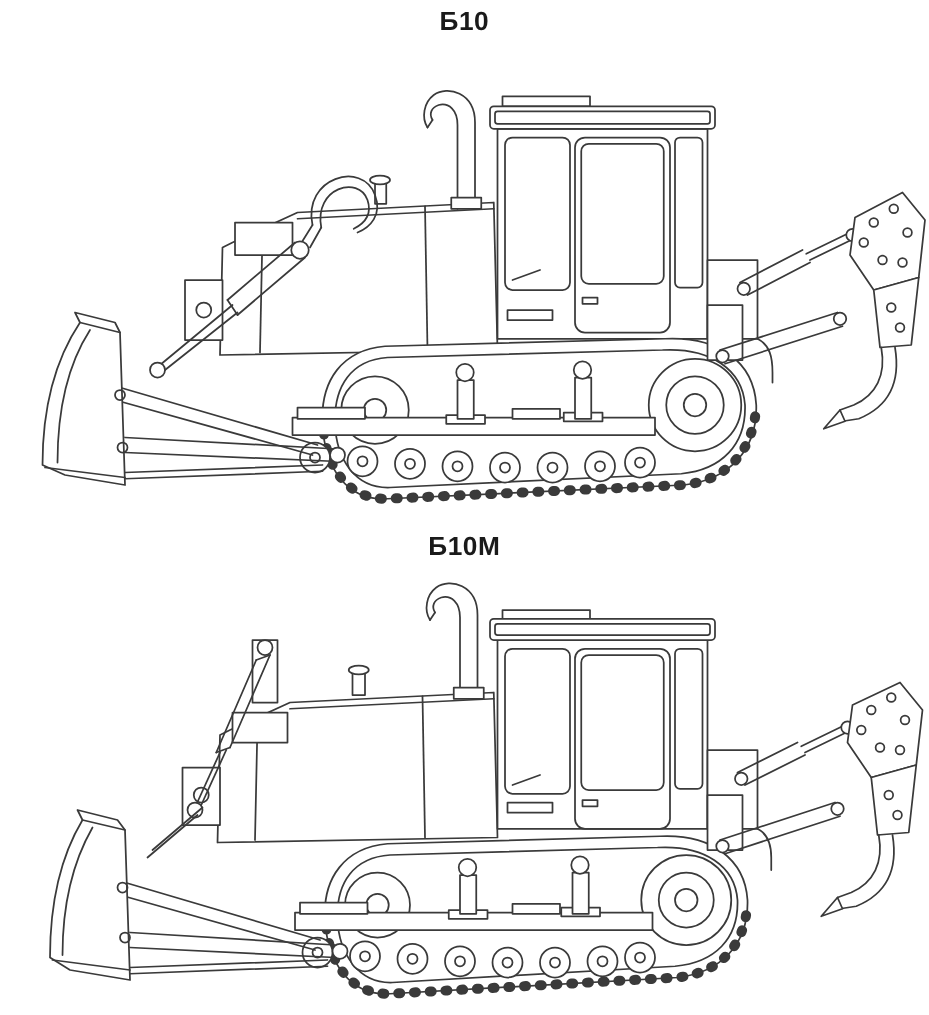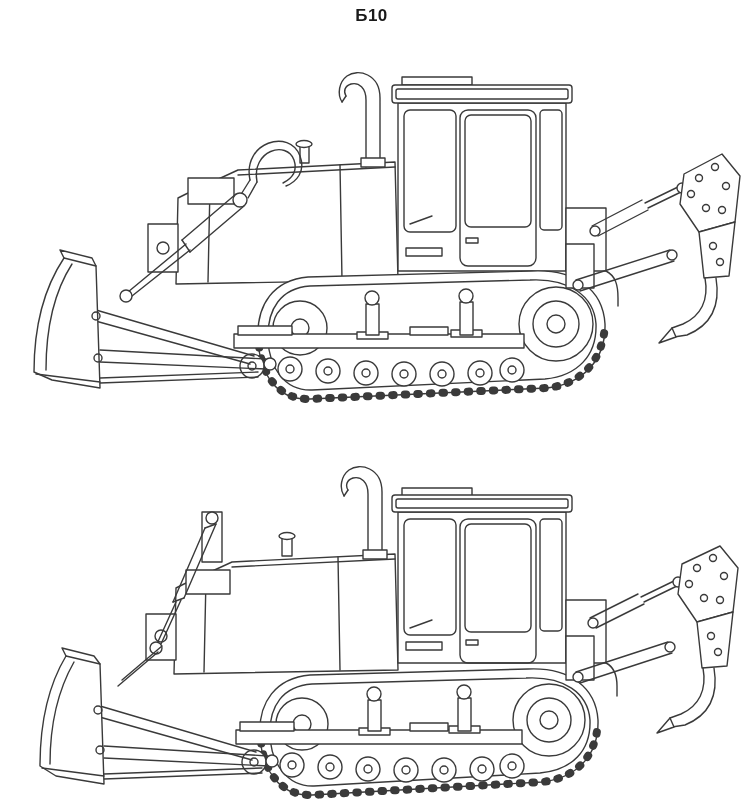--- a/index.html
+++ b/index.html
@@ -1,19 +1,19 @@
 <!DOCTYPE html>
 <html><head>
 <meta charset="utf-8">
 <style>
   html,body{margin:0;padding:0;background:#ffffff;}
   .page{position:relative;width:743px;height:812px;background:#ffffff;overflow:hidden;
         font-family:"Liberation Sans", sans-serif;}
   .fig-label{position:absolute;left:0;width:100%;text-align:center;margin:0;
-             font-size:17px;font-weight:bold;color:#1a1a1a;letter-spacing:.5px;}
+             font-size:21px;font-weight:bold;color:#1a1a1a;letter-spacing:.5px;}
   .fig-svg{position:absolute;left:0;}
   svg path, svg rect, svg circle, svg ellipse, svg line, svg polygon{
     fill:none;stroke:#3a3a3a;stroke-width:1.4;stroke-linecap:round;stroke-linejoin:round;}
   svg .wf{fill:#ffffff;}
   svg .tick{stroke-dasharray:1.6 11;stroke-width:8;}
 </style>
 </head>
 <body>
 
 <div class="page">
@@ -155,20 +155,21 @@
         <circle cx="722" cy="182" r="3.5"></circle>
       <path class="wf" d="M699 204 L735 194 L729 248 L704 250 Z"></path>
       <circle cx="713" cy="218" r="3.5"></circle>
         <circle cx="720" cy="234" r="3.5"></circle>
       <path d="M705 250 C709 272 701 288 683 296 L672 300"></path>
       <path d="M716 250 C721 280 709 298 687 307 L674 309"></path>
       <path class="wf" d="M672 300 L659 315 L676 309 Z"></path>
     </g>
   </svg>
 
+  <h2 class="fig-label" style="top:426px">Б10М</h2>
 
   <svg class="fig-svg" style="top:450px" width="743" height="362" viewBox="0 0 743 362">
 
     <g>
       <path class="wf" d="M184 134 L232 112 L395 104 L398 220 L174 224 L176 138 Z"></path>
       <path d="M232 117 L395 109"></path>
       <path d="M206 128 L204 222"></path>
       <path d="M338 107 L340 220"></path>
       <rect class="wf" x="186" y="120" width="44" height="24"></rect>
       <rect class="wf" x="146" y="164" width="30" height="46"></rect>

